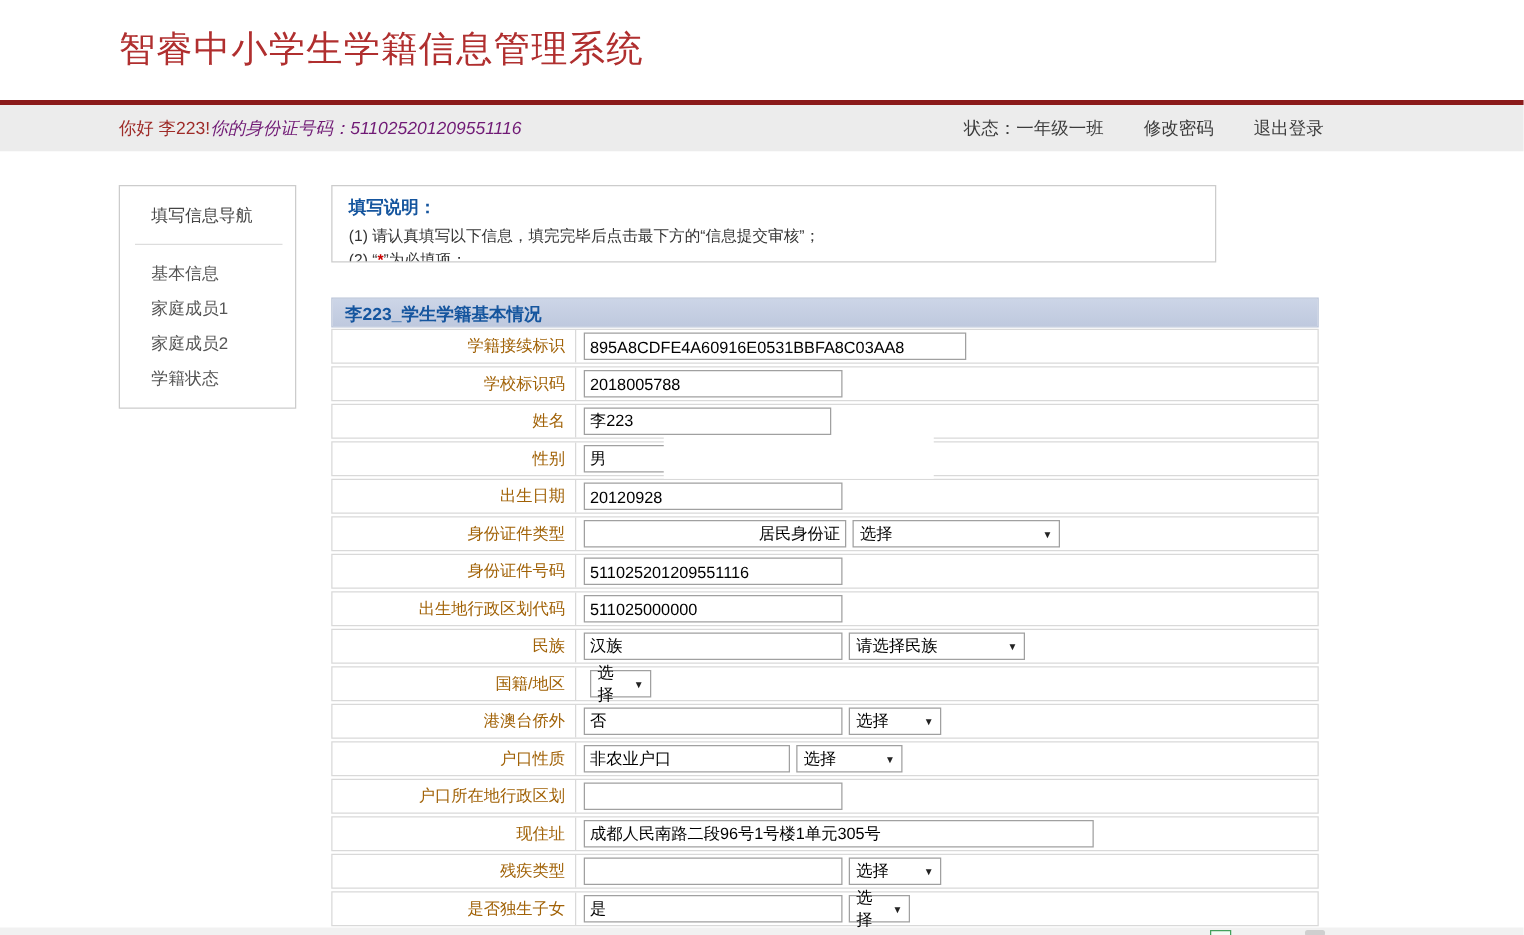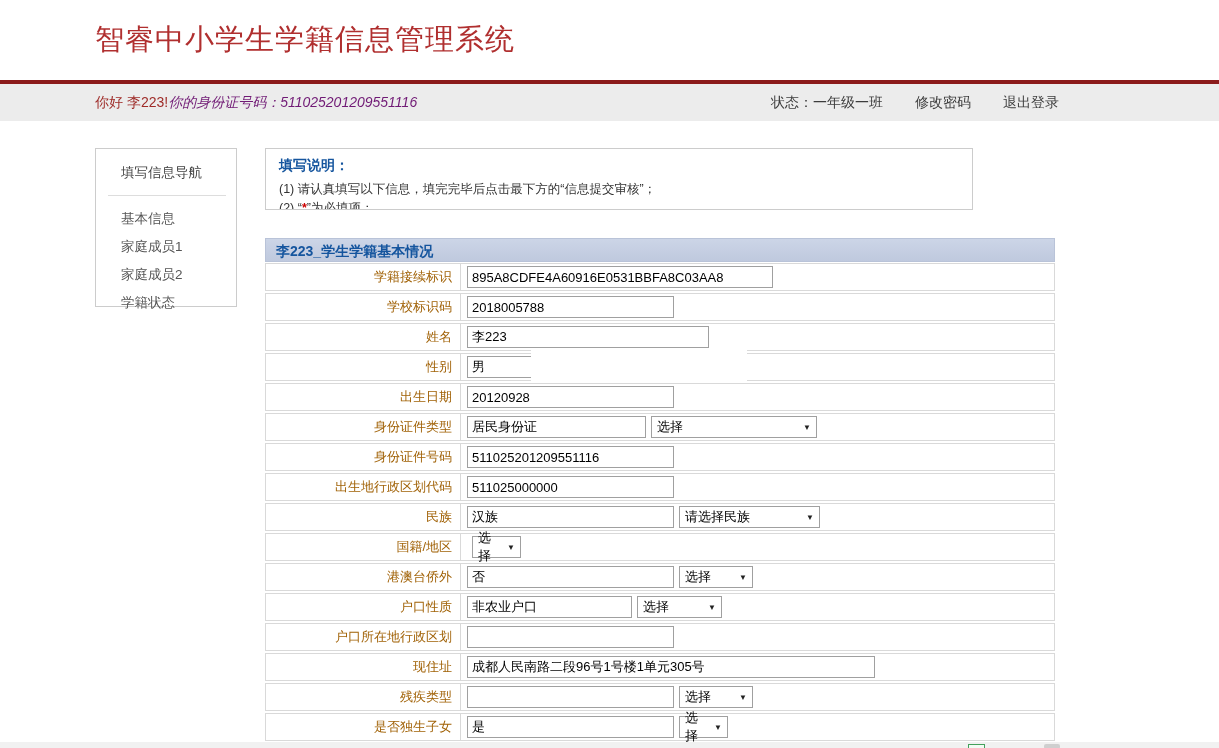--- a/index.html
+++ b/index.html
@@ -15,21 +15,21 @@
   
   .user-bar { height:37px; background:#ececec; display:flex; align-items:center; font-size:14px; }
   .user-bar .greet { margin-left:95px; color:#9e2b28; }
   .user-bar .idwrap { color:#701a75;font-style:italic; }
   .user-bar .right { margin-left:auto; margin-right:160px; display:flex; align-items:center; color:#3c3c3c; }
   .user-bar .statuswrap { margin-right:32px; }
   .user-bar .ub-link { margin-right:32px; cursor:pointer; }
   .user-bar .ub-link:last-child { margin-right:0; }
 
   
-  .sidebar { position:absolute; left:95px; top:148px; width:142px; height:159px;
+  .sidebar { position:absolute; left:95px; top:148px; width:142px; height:179px;
              border:1px solid #ccc; background:#fff; }
   .sidebar-title { padding:15px 0 0 25px; font-size:13.5px; color:#444; }
   .sidebar-divider { border-top:1px solid #ddd; margin:13px 10px 9px 12px; }
   .side-item { padding-left:25px; line-height:28px; font-size:13.5px; color:#555; cursor:pointer; }
 
   
   .notice { position:absolute; left:265px; top:148px; width:708px; height:62px;
             border:1px solid #ccc; background:#fff; padding:8px 13px; overflow:hidden; }
   .notice-title { color:#15559e; font-weight:bold; font-size:14px; margin-bottom:5px; }
   .notice-line { font-size:12.5px; color:#333; line-height:19px; }
@@ -115,21 +115,21 @@
     <div class="flabel">学校标识码</div>
     <div class="fctrl">
       <input class="finput" value="2018005788" style="width: 207px;">
 
     </div>
   </div>
 
   <div class="frow">
     <div class="flabel">姓名</div>
     <div class="fctrl">
-      <input class="finput" value="李223" style="width: 242px;">
+      <input class="finput" value="李223" style="width: 198px;">
 
     </div>
   </div>
 
   <div class="frow">
     <div class="flabel">性别</div>
     <div class="fctrl">
       <input class="finput" value="男" style="width: 207px;">
 
     </div>
@@ -139,21 +139,21 @@
     <div class="flabel">出生日期</div>
     <div class="fctrl">
       <input class="finput" value="20120928" style="width: 207px;">
 
     </div>
   </div>
 
   <div class="frow">
     <div class="flabel">身份证件类型</div>
     <div class="fctrl">
-      <input class="finput" value="居民身份证" style="width: 179px;">
+      <input class="finput" value="居民身份证" style="width: 210px; text-align: right;">
       <div class="fselect" style="display: inline-flex; width: 166px;">
         <span class="sel-text">选择</span>
         <span class="sel-arrow">▼</span>
       </div>
     </div>
   </div>
 
   <div class="frow">
     <div class="flabel">身份证件号码</div>
     <div class="fctrl">

